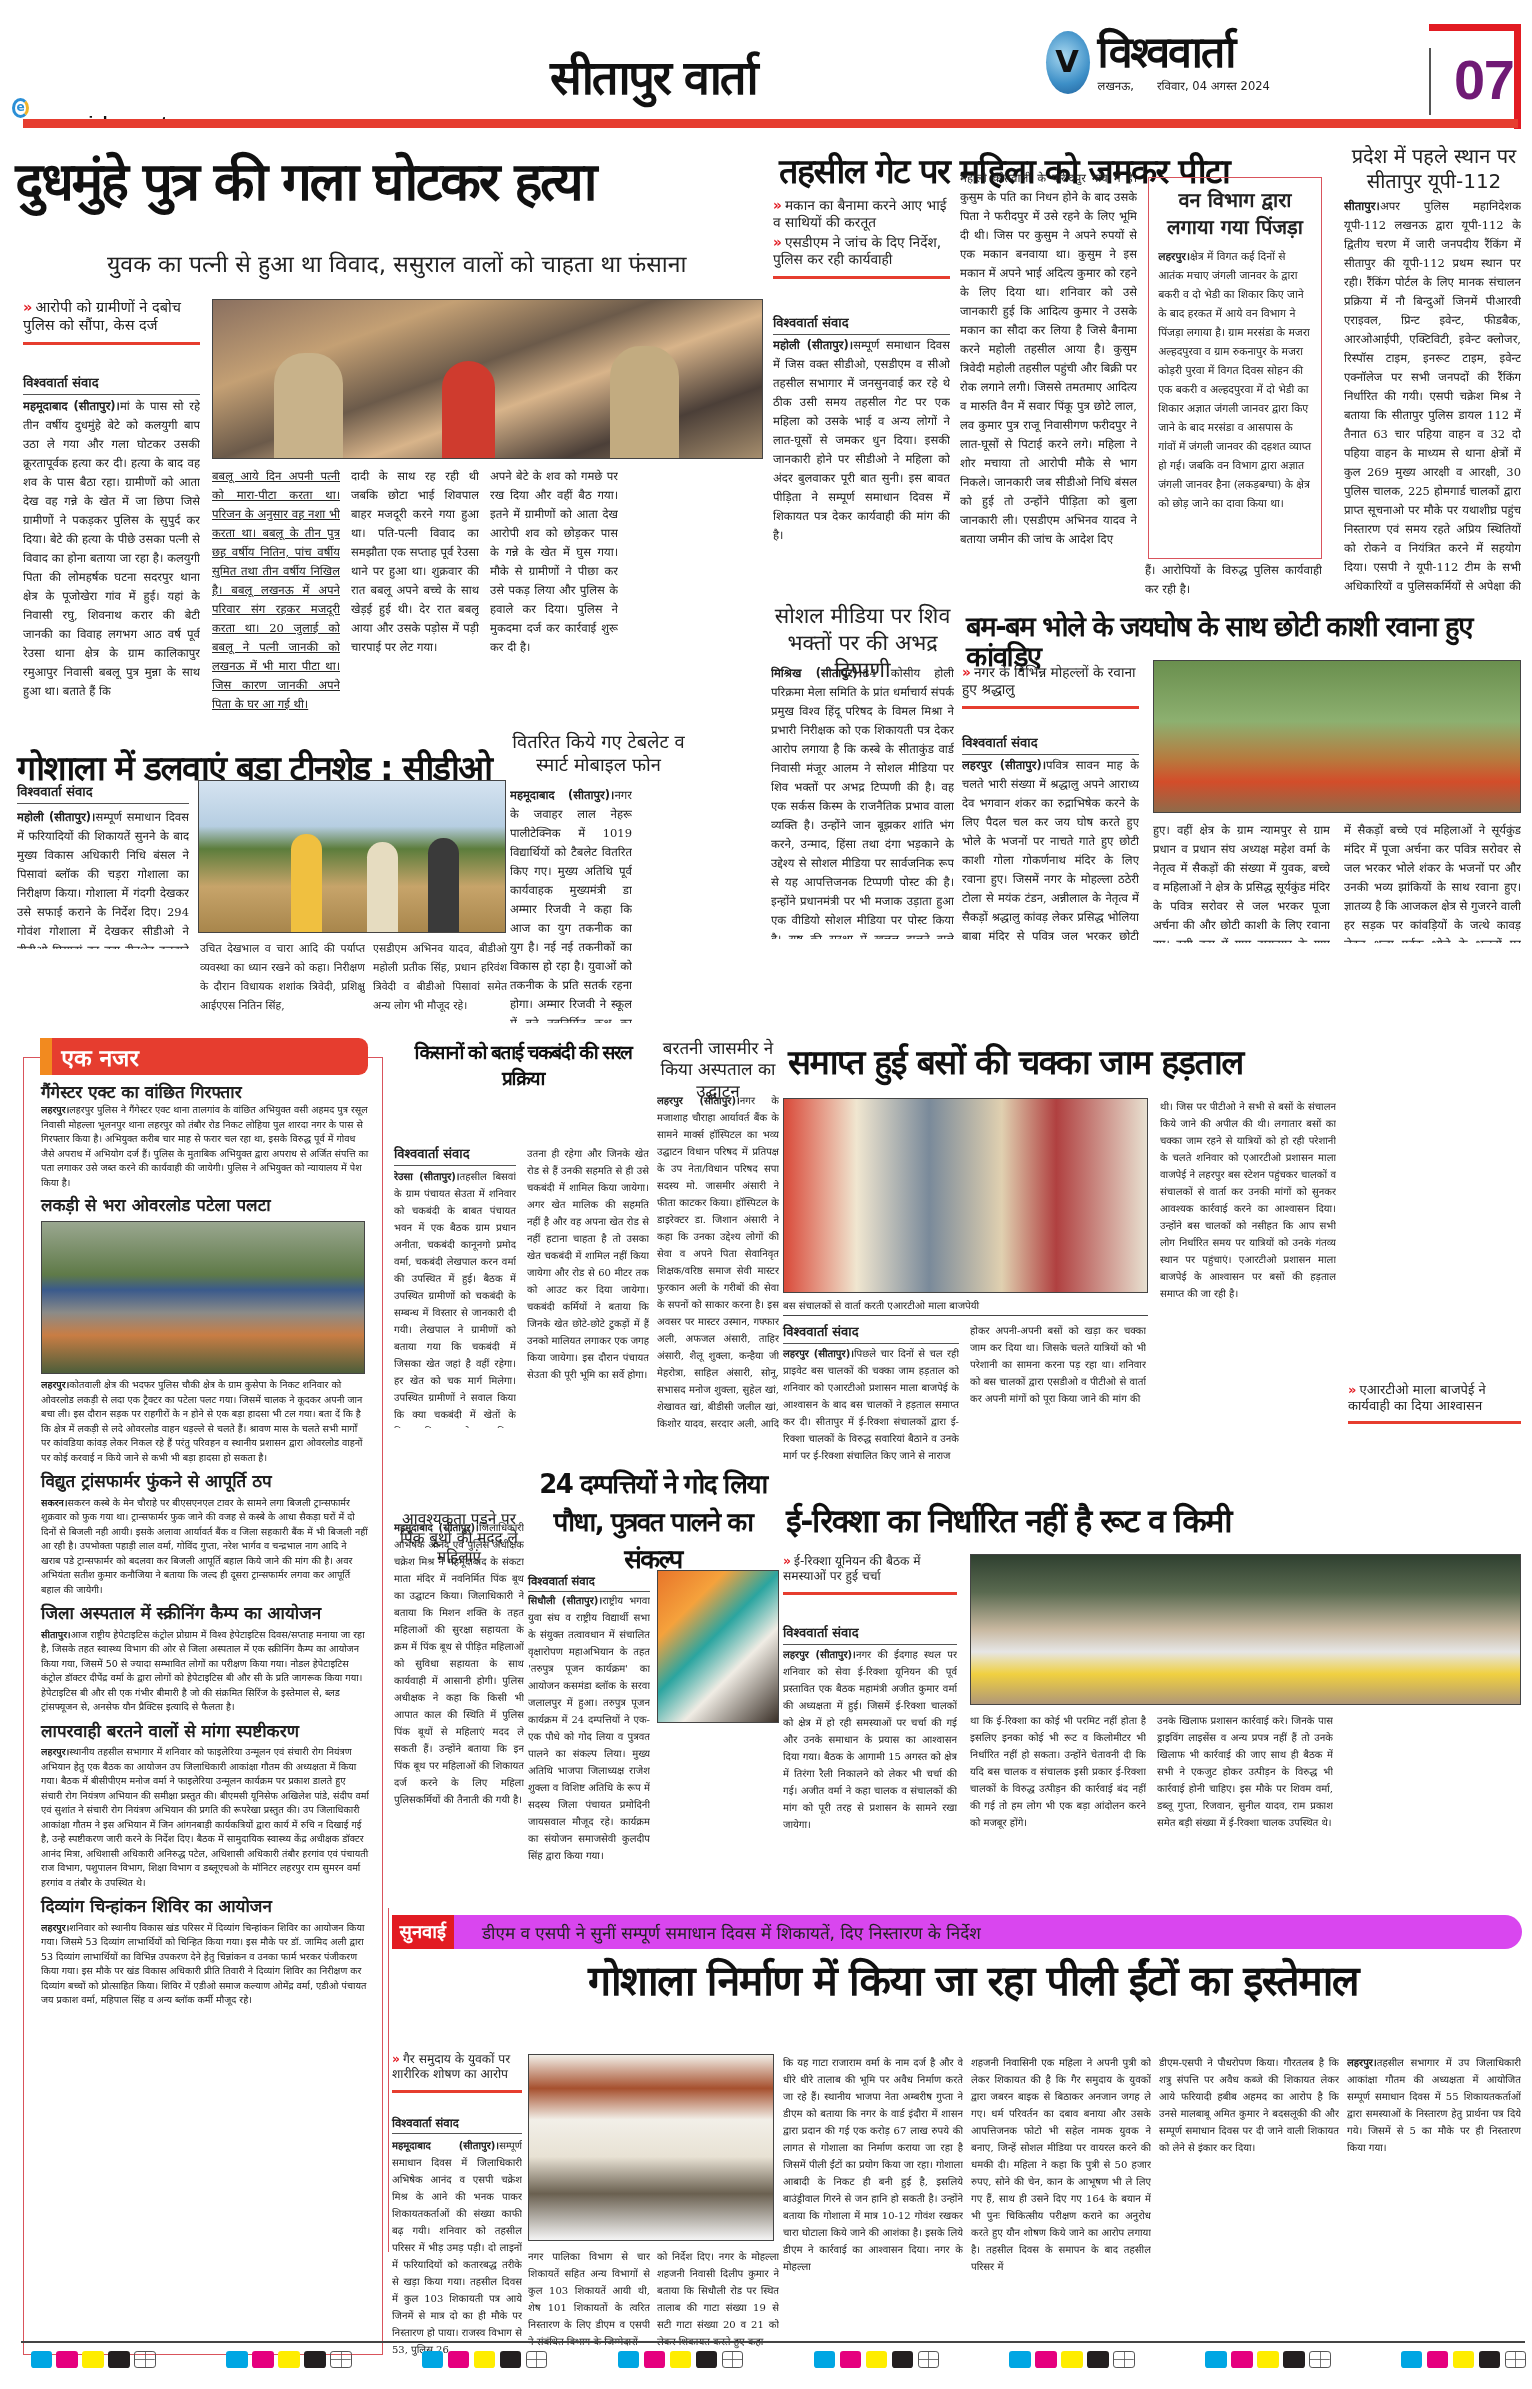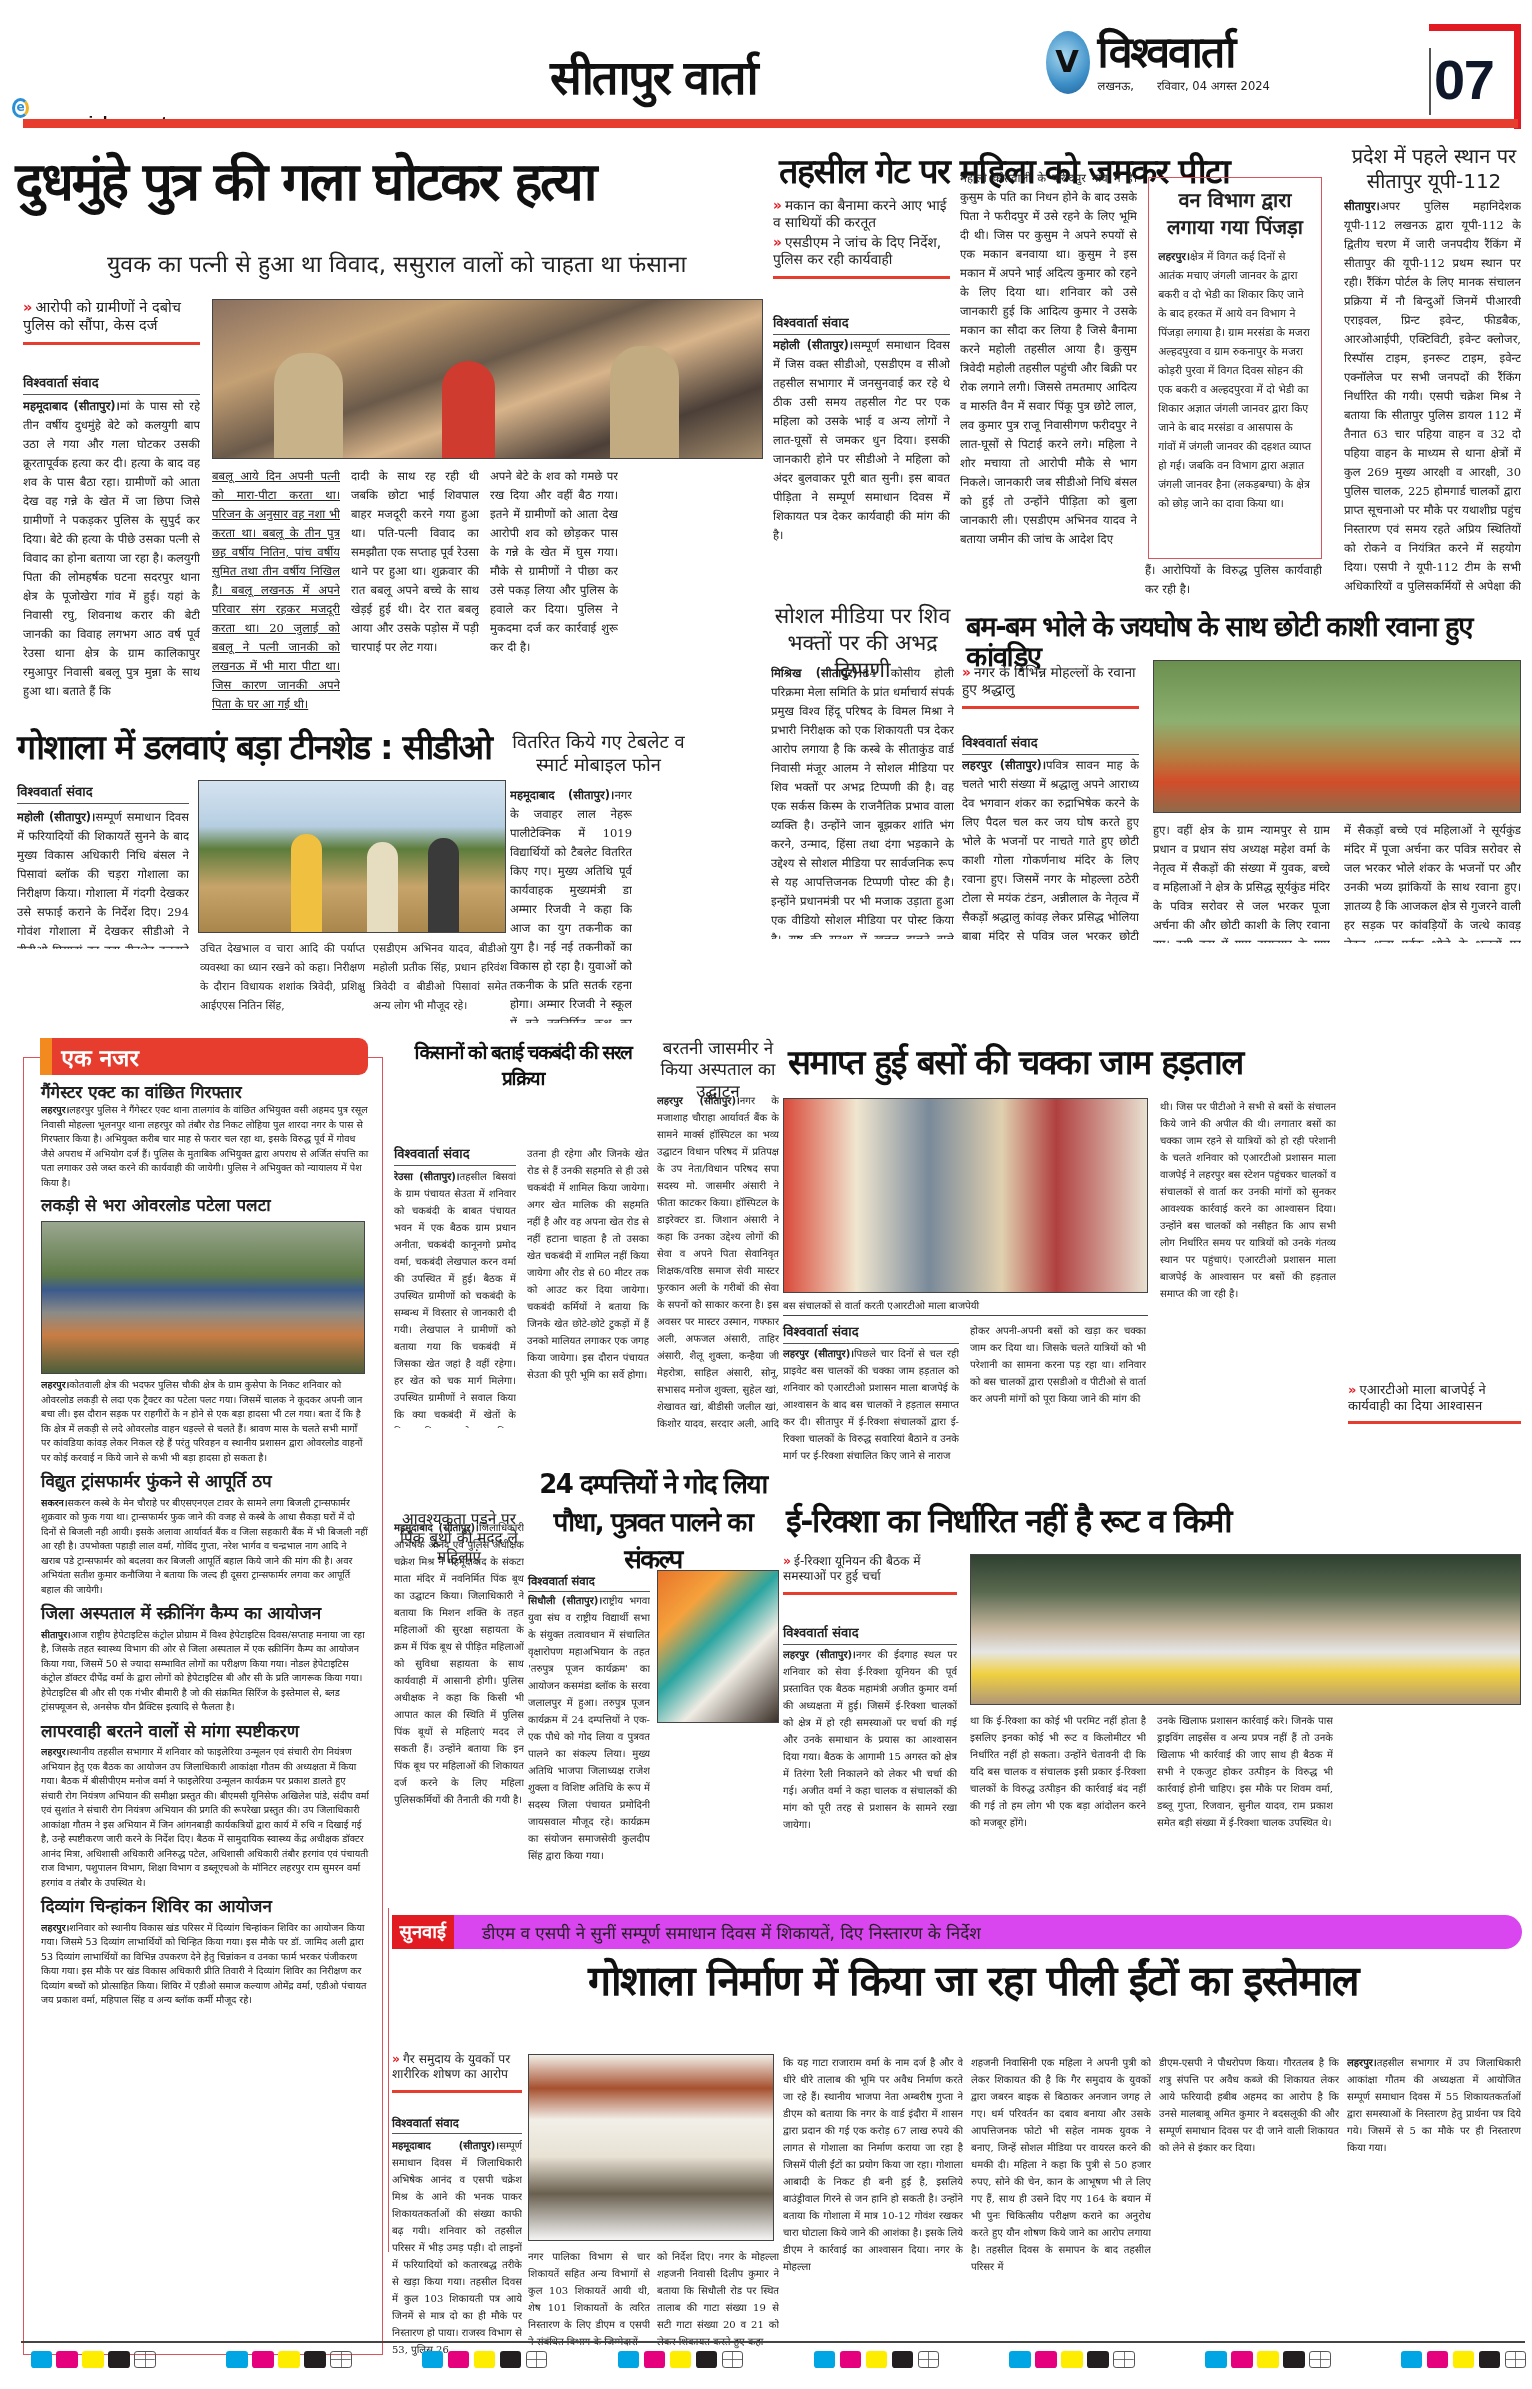--- a/index.html
+++ b/index.html
@@ -36,21 +36,21 @@
     <div>
       <div style="font:bold 43px 'DejaVu Sans',sans-serif;color:#111;letter-spacing:-2.3px;line-height:1;">विश्ववार्ता</div>
       <div style="font:11.5px 'DejaVu Sans',sans-serif;color:#222;margin-top:4.6px;display:flex;gap:23px;">
         <span>लखनऊ,</span>
         <span>रविवार, 04 अगस्त 2024</span>
       </div>
     </div>
   </div>
   <div class="abs" style="left:1429px;top:24.4px;width:92px;height:105px;border-top:7.6px solid #e21b22;border-right:7.6px solid #e21b22;">
     <div class="abs" style="left:0;top:17px;width:1.5px;height:67px;background:#555;"></div>
-    <div class="abs" style="left:5px;top:15.3px;font:bold 56px 'Liberation Sans',sans-serif;color:#0f172a;letter-spacing:-1.5px;">07</div>
+    <div class="abs" style="left:25px;top:15.3px;font:bold 56px 'Liberation Sans',sans-serif;color:#701a75;letter-spacing:-1.5px;">07</div>
   </div>
   <div class="abs" style="left:23px;top:119px;width:1495px;height:9.2px;background:#e63d2f;"></div>
 </div>
 
 <div class="abs hl" style="left:15.3px;top:153px;font-size:53px;width:756px;letter-spacing:-2.3px;">दुधमुंहे पुत्र की गला घोटकर हत्या</div>
 <div class="abs sub" style="left:107px;top:250px;font-size:23px;">युवक का पत्नी से हुआ था विवाद, ससुराल वालों को चाहता था फंसाना</div>
 <div class="abs" style="left:23px;top:298px;width:177px;">
   <div class="sub" style="font-size:14.5px;"><span class="chev">»</span><span>आरोपी को ग्रामीणों ने दबोच पुलिस को सौंपा, केस दर्ज</span></div>
   <div class="redbar" style="margin-top:7.6px;"></div>
 </div>
@@ -91,21 +91,21 @@
 <div class="abs" style="left:962px;top:664px;width:177px;">
   <div class="sub" style="font-size:13.7px;"><span class="chev">»</span><span>नगर के विभिन्न मोहल्लों के रवाना हुए श्रद्धालु</span></div>
   <div class="redbar" style="margin-top:7.6px;"></div>
 </div>
 <div class="abs byline" style="left:962px;top:733px;width:177px;">विश्ववार्ता संवाद</div>
 <div class="abs body" style="left:962px;top:756px;width:177px;height:187px;"><b>लहरपुर (सीतापुर)।</b><span>पवित्र सावन माह के चलते भारी संख्या में श्रद्धालु अपने आराध्य देव भगवान शंकर का रुद्राभिषेक करने के लिए पैदल चल कर जय घोष करते हुए भोले के भजनों पर नाचते गाते हुए छोटी काशी गोला गोकर्णनाथ मंदिर के लिए रवाना हुए। जिसमें नगर के मोहल्ला ठठेरी टोला से मयंक टंडन, अन्नीलाल के नेतृत्व में सैकड़ों श्रद्धालु कांवड़ लेकर प्रसिद्ध भोलिया बाबा मंदिर से पवित्र जल भरकर छोटी काशी गोला गोकर्णनाथ के लिए रवाना</span></div>
 <div class="abs photo" style="left:1153px;top:660px;width:368px;height:153px;background:linear-gradient(180deg,#6a8f4e 0%,#8db070 40%,#b77a3e 65%,#d34d2a 80%,#8f6b4a 100%);"></div>
 <div class="abs body" style="left:1153px;top:821px;width:177px;height:122px;">हुए। वहीं क्षेत्र के ग्राम न्यामपुर से ग्राम प्रधान व प्रधान संघ अध्यक्ष महेश वर्मा के नेतृत्व में सैकड़ों की संख्या में युवक, बच्चे व महिलाओं ने क्षेत्र के प्रसिद्ध सूर्यकुंड मंदिर के पवित्र सरोवर से जल भरकर पूजा अर्चना की और छोटी काशी के लिए रवाना हुए। इसी क्रम में ग्राम दारानगर के ग्राम प्रधान प्रतिनिधि आशुतोष वर्मा के नेतृत्व</div>
 <div class="abs body" style="left:1344px;top:821px;width:177px;height:122px;">में सैकड़ों बच्चे एवं महिलाओं ने सूर्यकुंड मंदिर में पूजा अर्चना कर पवित्र सरोवर से जल भरकर भोले शंकर के भजनों पर और उनकी भव्य झांकियों के साथ रवाना हुए। ज्ञातव्य है कि आजकल क्षेत्र से गुजरने वाली हर सड़क पर कांवड़ियों के जत्थे कावड़ लेकर श्रद्धा पूर्वक भोले के भजनों पर नाचते गाते छोटी काशी गोला गोकर्णनाथ जाते नजर आ रहे हैं।</div>
 
-<div class="abs hl" style="left:17px;top:729px;font-size:34px;width:748px;letter-spacing:-1.5px;">गोशाला में डलवाएं बड़ा टीनशेड : सीडीओ</div>
+<div class="abs hl" style="left:17px;top:750px;font-size:34px;width:748px;letter-spacing:-1.5px;">गोशाला में डलवाएं बड़ा टीनशेड : सीडीओ</div>
 <div class="abs byline" style="left:17px;top:782px;width:172px;">विश्ववार्ता संवाद</div>
 <div class="abs body" style="left:17px;top:808px;width:172px;height:141px;"><b>महोली (सीतापुर)।</b><span>सम्पूर्ण समाधान दिवस में फरियादियों की शिकायतें सुनने के बाद मुख्य विकास अधिकारी निधि बंसल ने पिसावां ब्लॉक की चड़रा गोशाला का निरीक्षण किया। गोशाला में गंदगी देखकर उसे सफाई कराने के निर्देश दिए। 294 गोवंश गोशाला में देखकर सीडीओ ने बीडीओ पिसावां का बड़ा टीनशेड डलवाने को कहा। सीडीओ ने गोशाला में बिजली कनेक्शन कराने व सोलर पैनल लगाने के भी निर्देश दिए। उन्होंने गोशाला संचालक से गोवंशों के</span></div>
 <div class="abs photo" style="left:198px;top:780px;width:308px;height:153px;background:linear-gradient(180deg,#d5e3f0 0%,#b6cee2 30%,#5c7d3c 45%,#c7a46a 70%,#a8864c 100%);">
   <div class="abs" style="left:92px;top:53px;width:30.5px;height:99px;background:#f0c040;border-radius:15.3px 15.3px 0 0;"></div>
   <div class="abs" style="left:168px;top:61px;width:30.5px;height:92px;background:#e6dcc0;border-radius:15.3px 15.3px 0 0;"></div>
   <div class="abs" style="left:229px;top:57px;width:30.5px;height:95px;background:#3a3a3a;border-radius:15.3px 15.3px 0 0;"></div>
 </div>
 <div class="abs body" style="left:200px;top:939px;width:165px;height:84px;font-size:10.7px;">उचित देखभाल व चारा आदि की पर्याप्त व्यवस्था का ध्यान रखने को कहा। निरीक्षण के दौरान विधायक शशांक त्रिवेदी, प्रशिक्षु आईएएस नितिन सिंह,</div>
 <div class="abs body" style="left:373px;top:939px;width:134px;height:84px;font-size:10.7px;">एसडीएम अभिनव यादव, बीडीओ महोली प्रतीक सिंह, प्रधान हरिवंश त्रिवेदी व बीडीओ पिसावां समेत अन्य लोग भी मौजूद रहे।</div>
 

